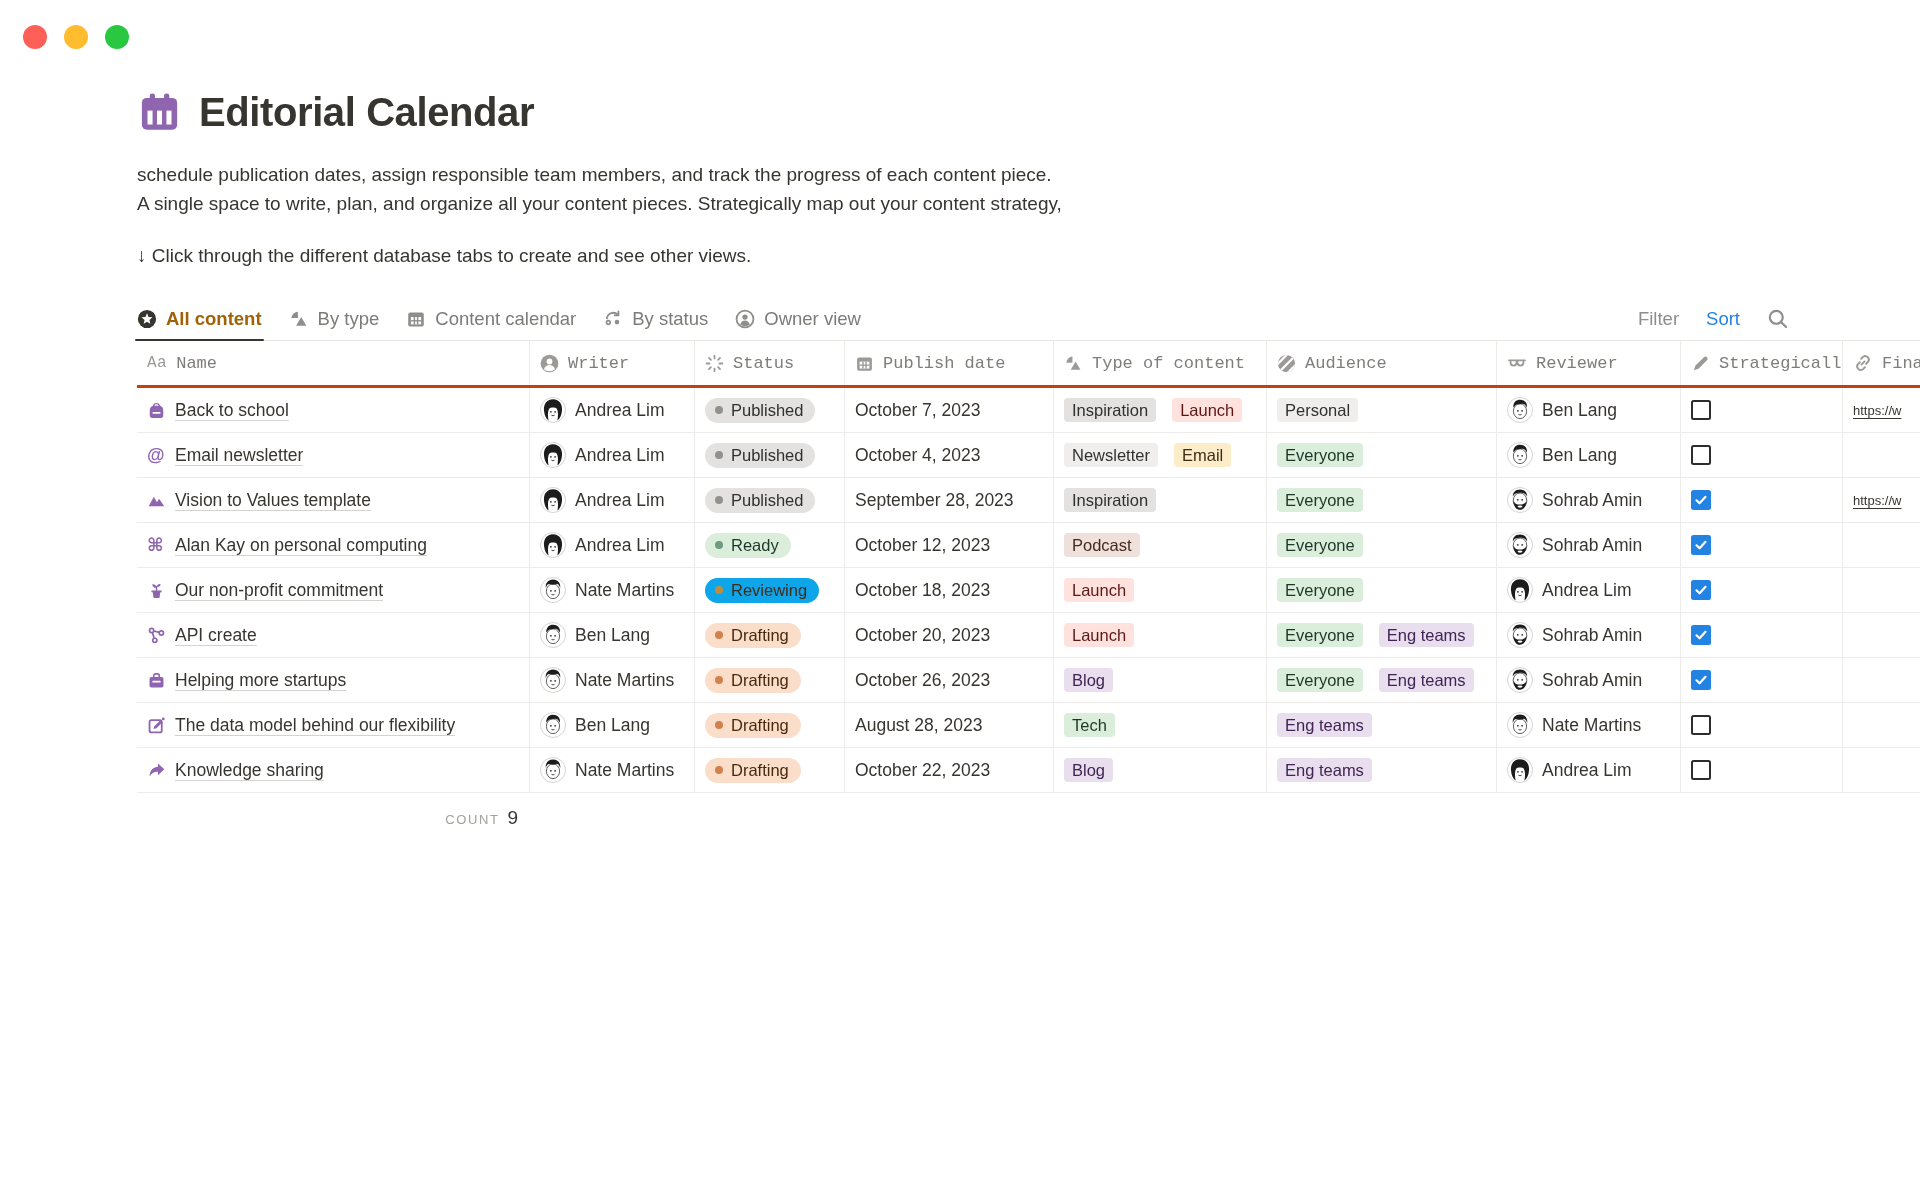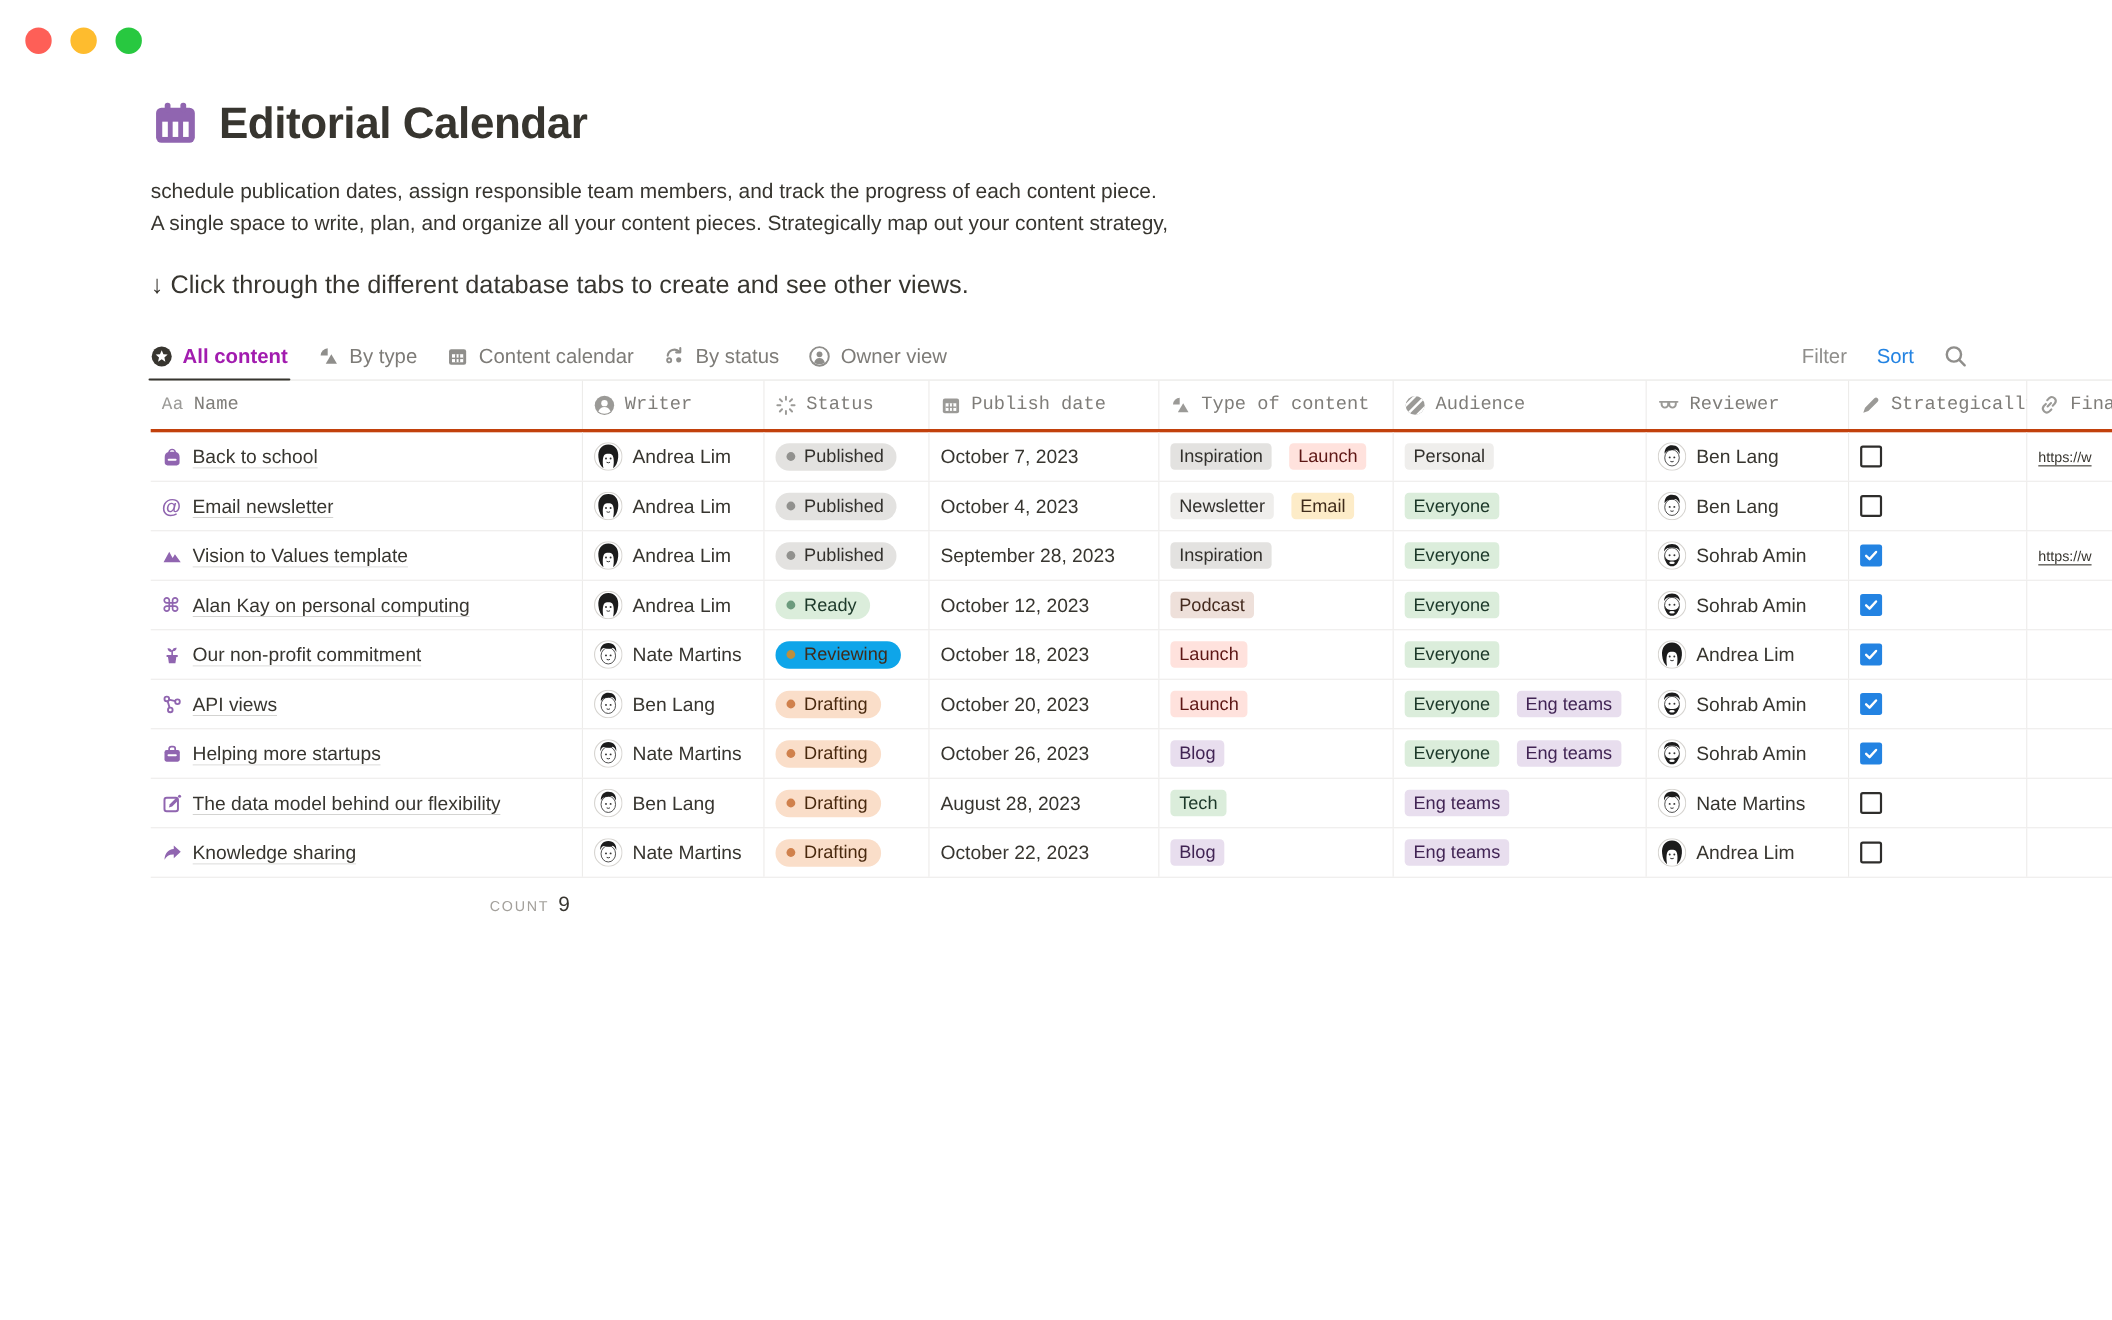--- a/index.html
+++ b/index.html
@@ -12,29 +12,29 @@
   .traffic{position:absolute;top:25px;left:23px;display:flex;gap:17px;}
   .light{width:24px;height:24px;border-radius:50%;}
 
   .content{position:absolute;left:137px;top:0;right:0;}
 
   
   .title-row{margin-top:90px;display:flex;align-items:center;gap:17px;}
   .title-row .page-icon{width:45px;height:45px;display:inline-flex;}
   .page-title{font-size:40px;font-weight:700;letter-spacing:-0.4px;color:#37352f;}
   .desc{margin-top:25px;font-size:19px;line-height:29px;color:#37352f;}
-  .hint{margin-top:27px;font-size:23px;color:#37352f;}
+  .hint{margin-top:27px;font-size:19px;color:#37352f;}
 
   
   .tabbar{margin-top:31px;display:flex;align-items:center;height:42px;
           border-bottom:1px solid #e7e6e3;width:1783px;}
   .tab{height:100%;display:flex;align-items:center;gap:9px;margin-right:27px;
        color:#7d7b77;font-size:18.5px;font-weight:500;position:relative;cursor:pointer;}
   .tab .icon{display:inline-flex;color:#8f8e8b;}
-  .tab.active{color:#a21caf;font-weight:600;}
+  .tab.active{color:#a16207;font-weight:600;}
   .tab.active .icon{color:#37352f;}
   .tab.active::after{content:'';position:absolute;left:-2px;right:-2px;bottom:-1px;
        height:2.5px;background:#37352f;border-radius:1px;}
   .toolbar{margin-left:auto;margin-right:131px;display:flex;gap:27px;}
   .toolbar .tool{font-size:18.5px;cursor:pointer;}
   .tool-filter{color:#8f8e8b;}
   .search-btn{display:inline-flex;color:#8f8e8b;cursor:pointer;}
 
   
   .grid-row{display:grid;grid-template-columns:393px 165px 150px 209px 213px 230px 184px 162px 207px;}
@@ -590,21 +590,21 @@
             <svg width="19" height="19" viewBox="0 0 18 18">
               <g fill="none" stroke="currentColor" stroke-width="1.6">
                 <circle cx="4.4" cy="4.2" r="2"></circle>
                 <circle cx="13.6" cy="6.6" r="2"></circle>
                 <circle cx="7.4" cy="13.6" r="2"></circle>
                 <path d="M6.3 4.7 L11.7 6.1"></path>
                 <path d="M5.1 6.1 L6.8 11.7"></path>
               </g>
             </svg>
           </span>
-          <span class="name-link">API views</span>
+          <span class="name-link">API create</span>
         </div>
         <div class="td">
           <span style="display: inline-flex; align-items: center; gap: 9px;">
             <span class="avatar">
               <svg width="26" height="26" viewBox="0 0 26 26">
                 <circle cx="13" cy="13" r="12.5" fill="#fff" stroke="#d6d4d0"></circle>
                 <ellipse cx="13" cy="14.2" rx="6.6" ry="7.4" fill="#fff" stroke="#3a3a3a" stroke-width="0.8"></ellipse>
                 <path d="M6.2 10.4 C6.2 5.2 9.2 2.8 13 2.8 C17.6 2.8 20.4 5.6 20 10.8 C18.2 7.2 16.6 6.4 15.2 6.8 C13 7.4 9.6 7 8.4 8.2 C7.4 9 6.8 9.8 6.2 10.4 Z" fill="#1c1c1c"></path>
                 <circle cx="10.9" cy="13.8" r="0.9" fill="#333"></circle>
                 <circle cx="15.1" cy="13.8" r="0.9" fill="#333"></circle>

